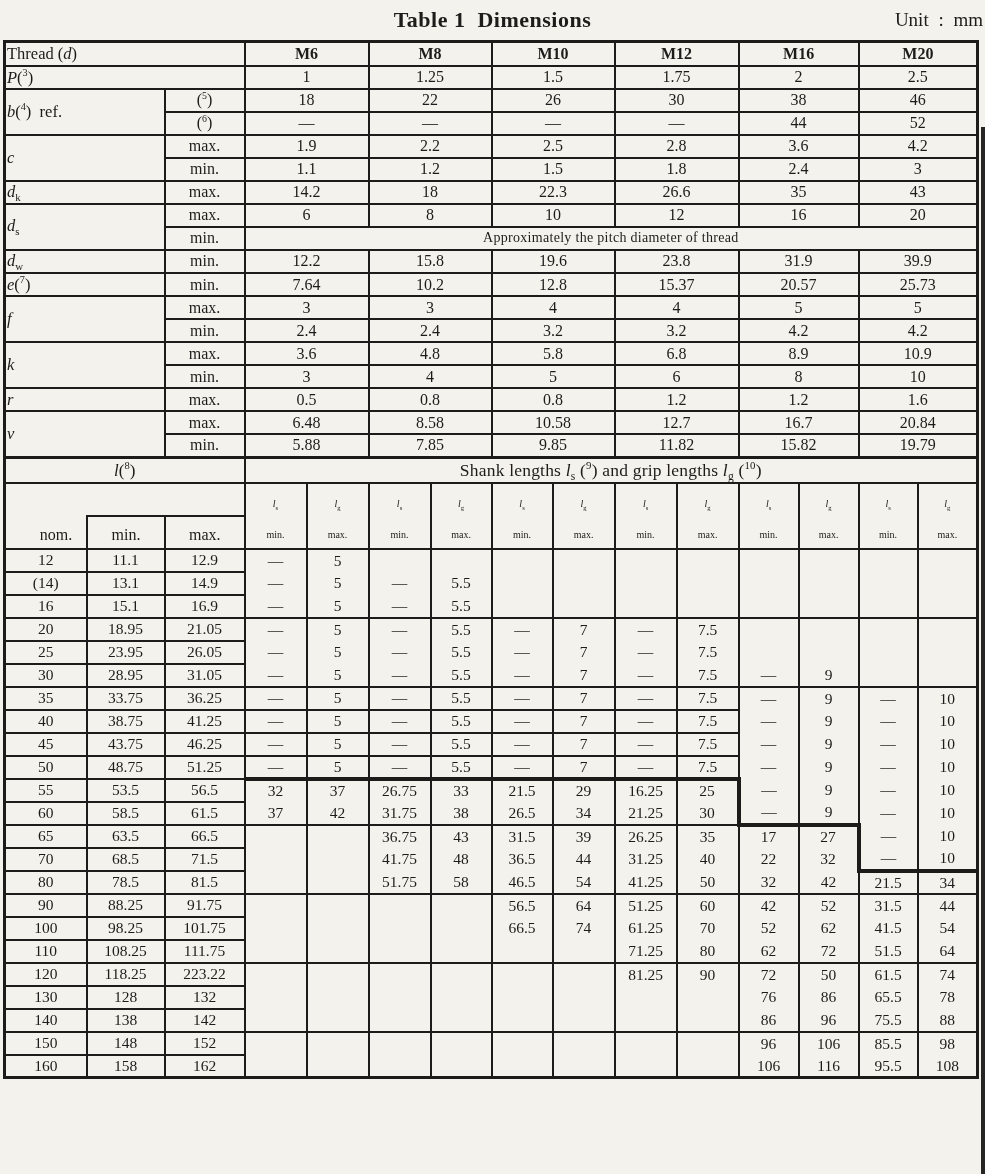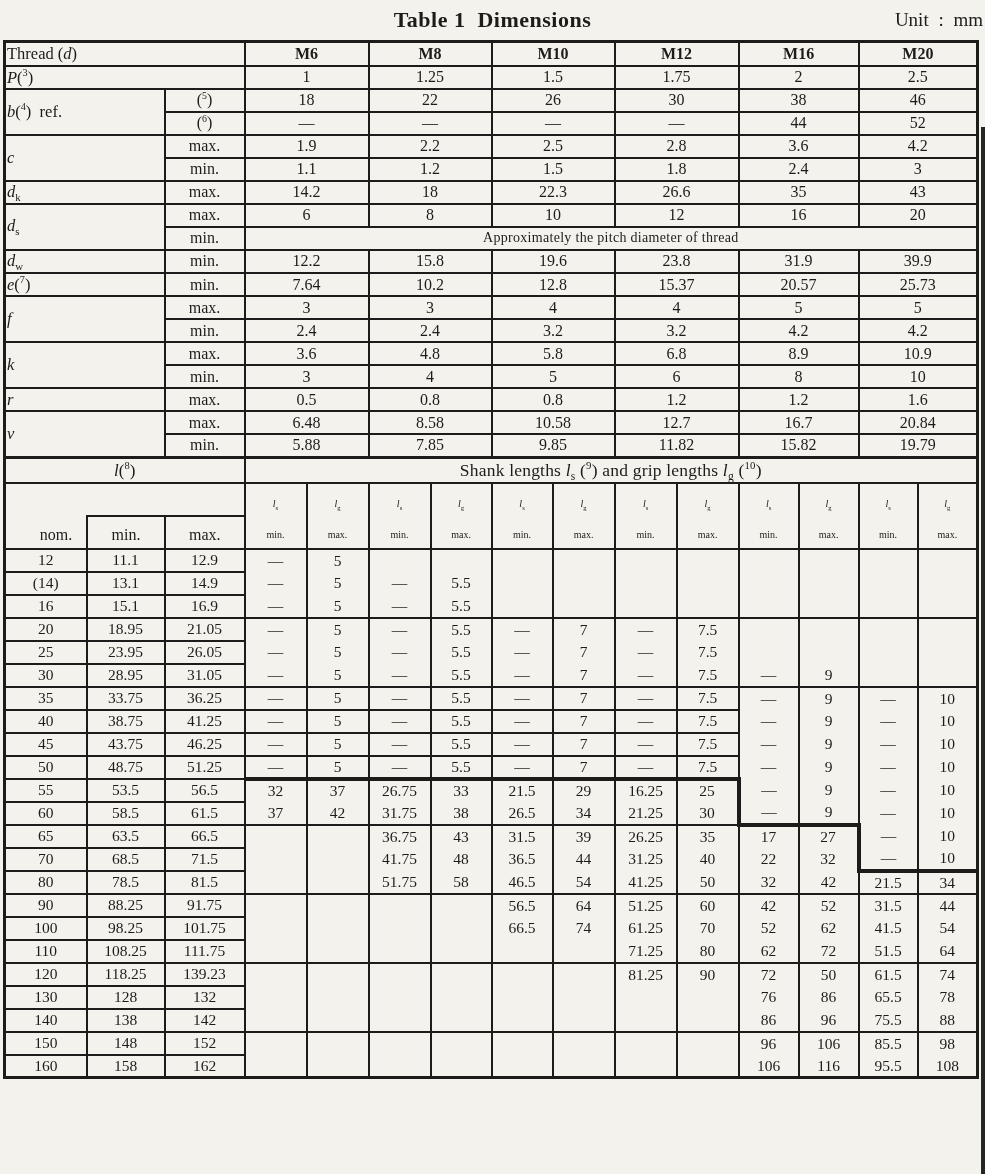--- a/index.html
+++ b/index.html
@@ -594,21 +594,21 @@
         <td class="dval">71.25</td>
         <td class="dval">80</td>
         <td class="dval">62</td>
         <td class="dval">72</td>
         <td class="dval">51.5</td>
         <td class="dval">64</td>
       </tr>
       <tr class="d">
         <td class="lnom">120</td>
         <td class="lmm">118.25</td>
-        <td class="lmm">139.23</td>
+        <td class="lmm">223.22</td>
         <td class="dval dtop"></td>
         <td class="dval dtop"></td>
         <td class="dval dtop"></td>
         <td class="dval dtop"></td>
         <td class="dval dtop"></td>
         <td class="dval dtop"></td>
         <td class="dval dtop">81.25</td>
         <td class="dval dtop">90</td>
         <td class="dval dtop">72</td>
         <td class="dval dtop">50</td>

